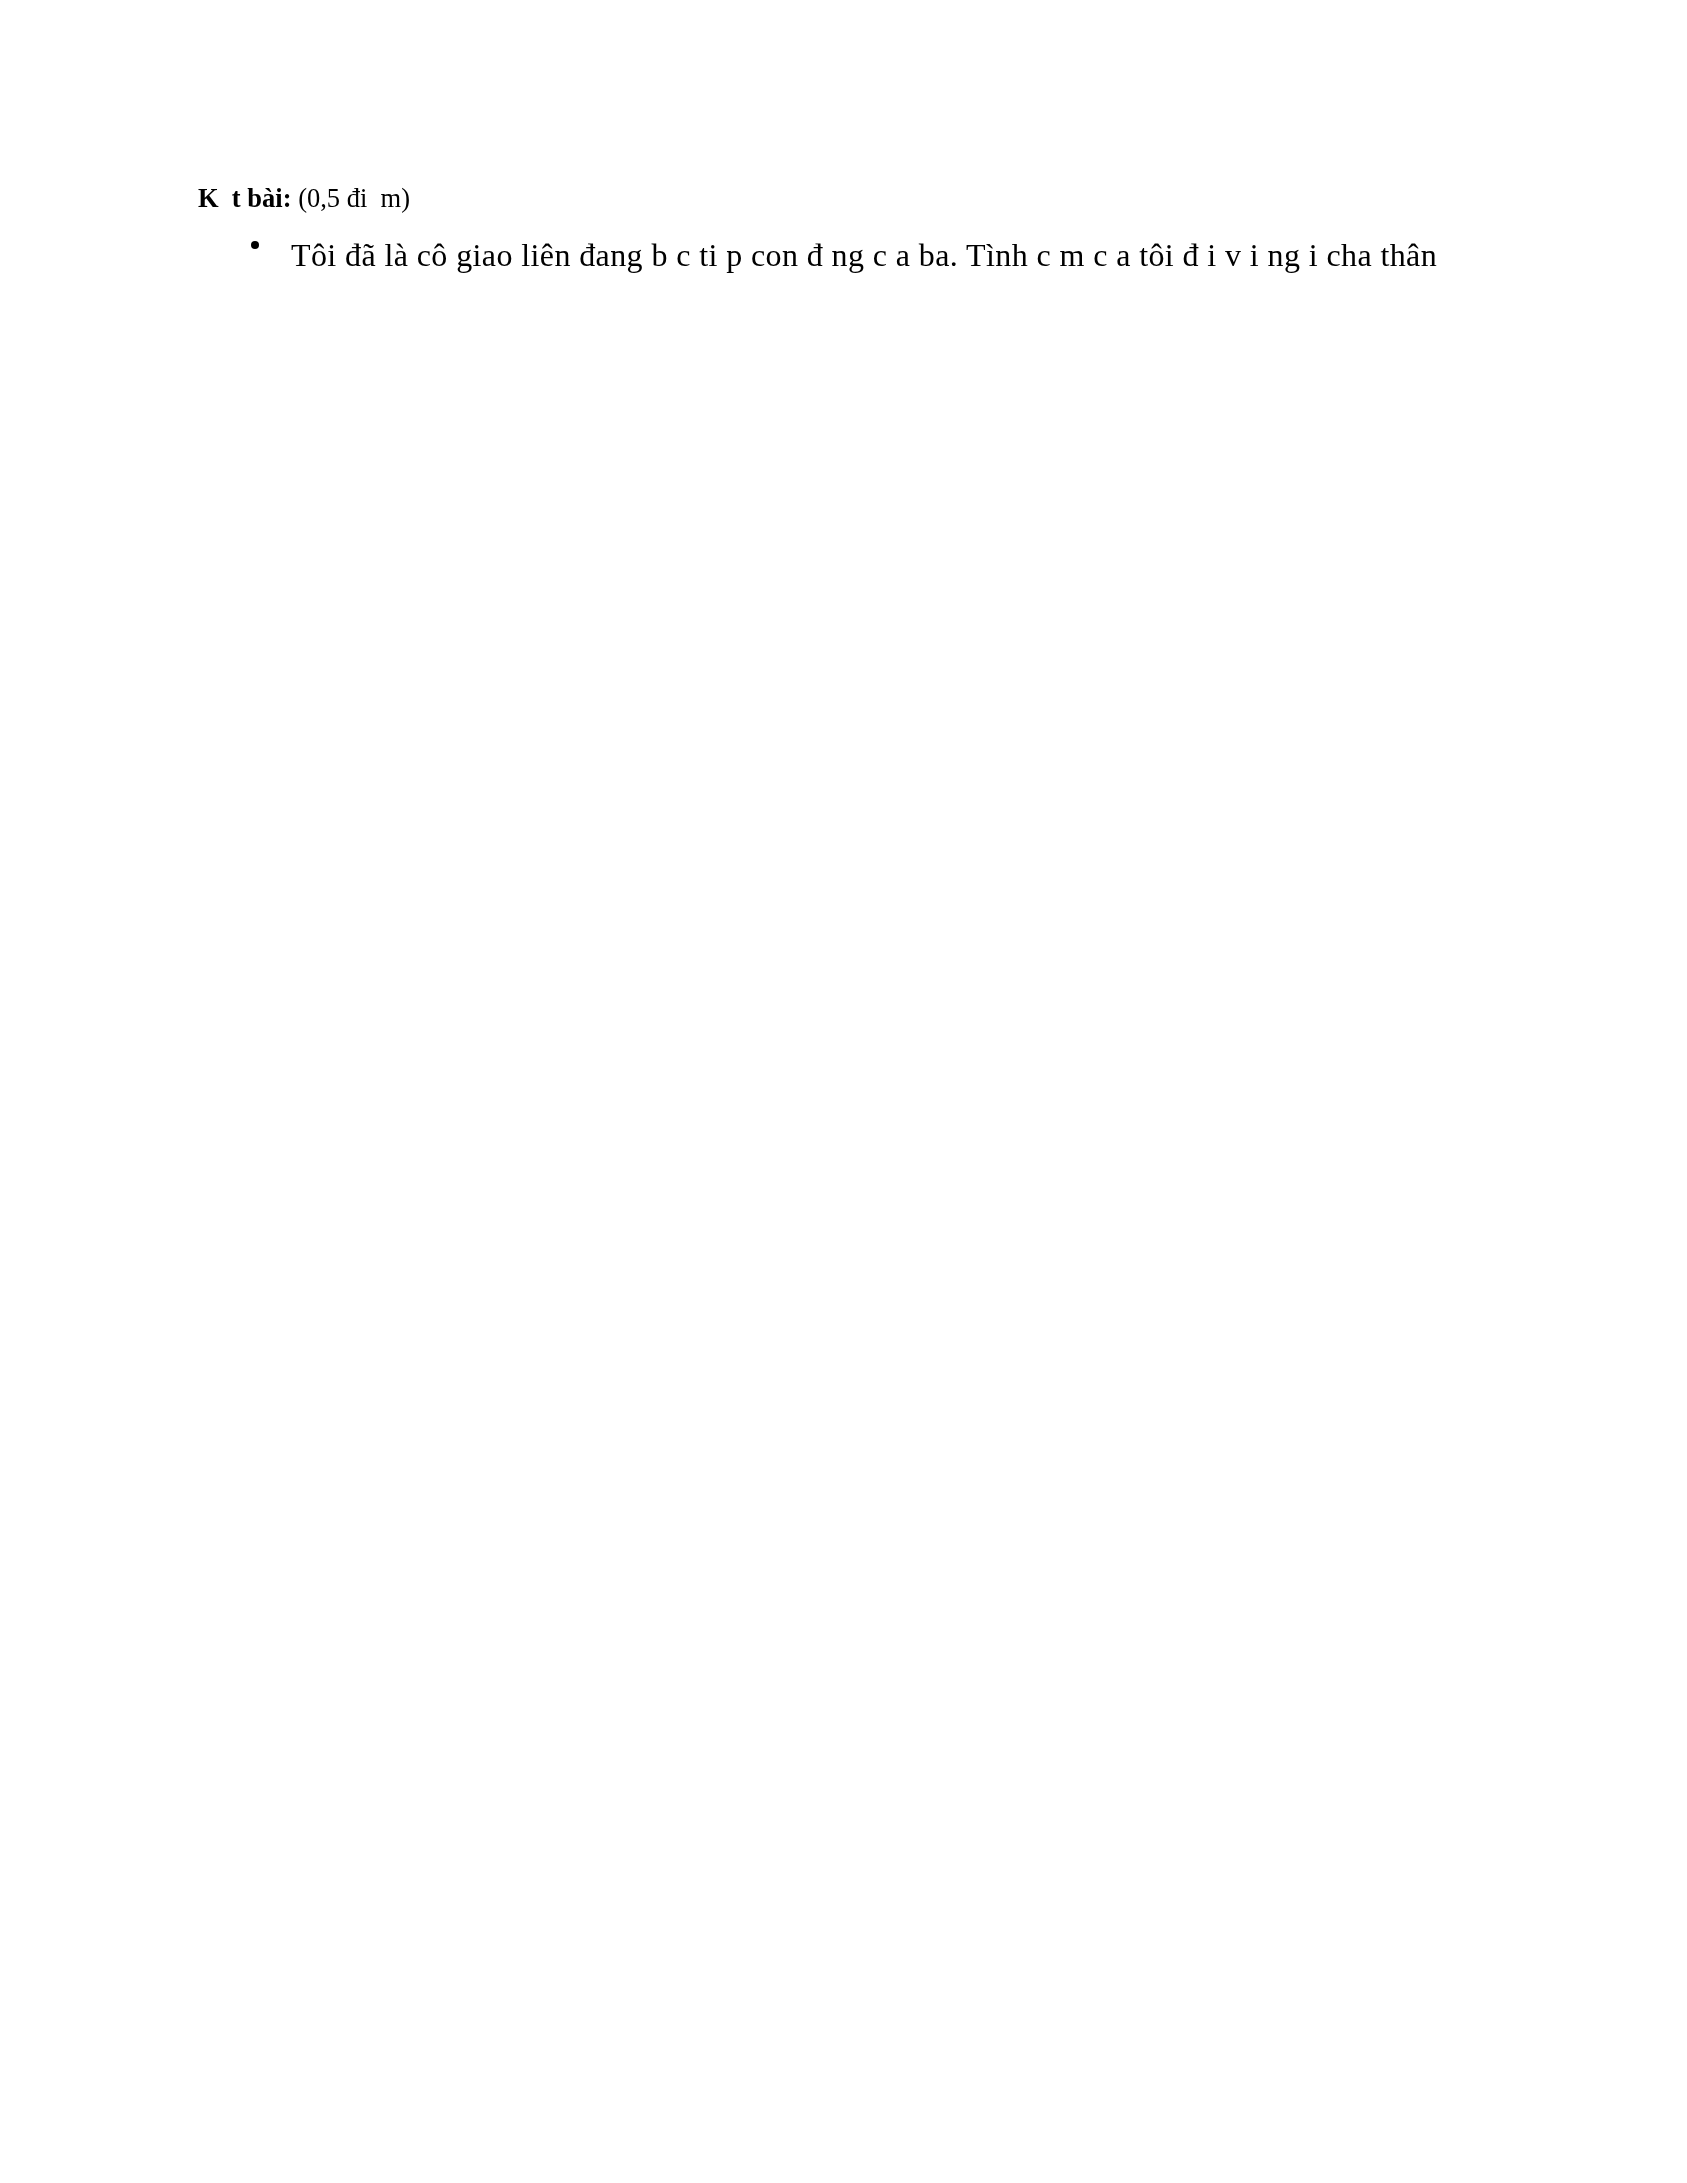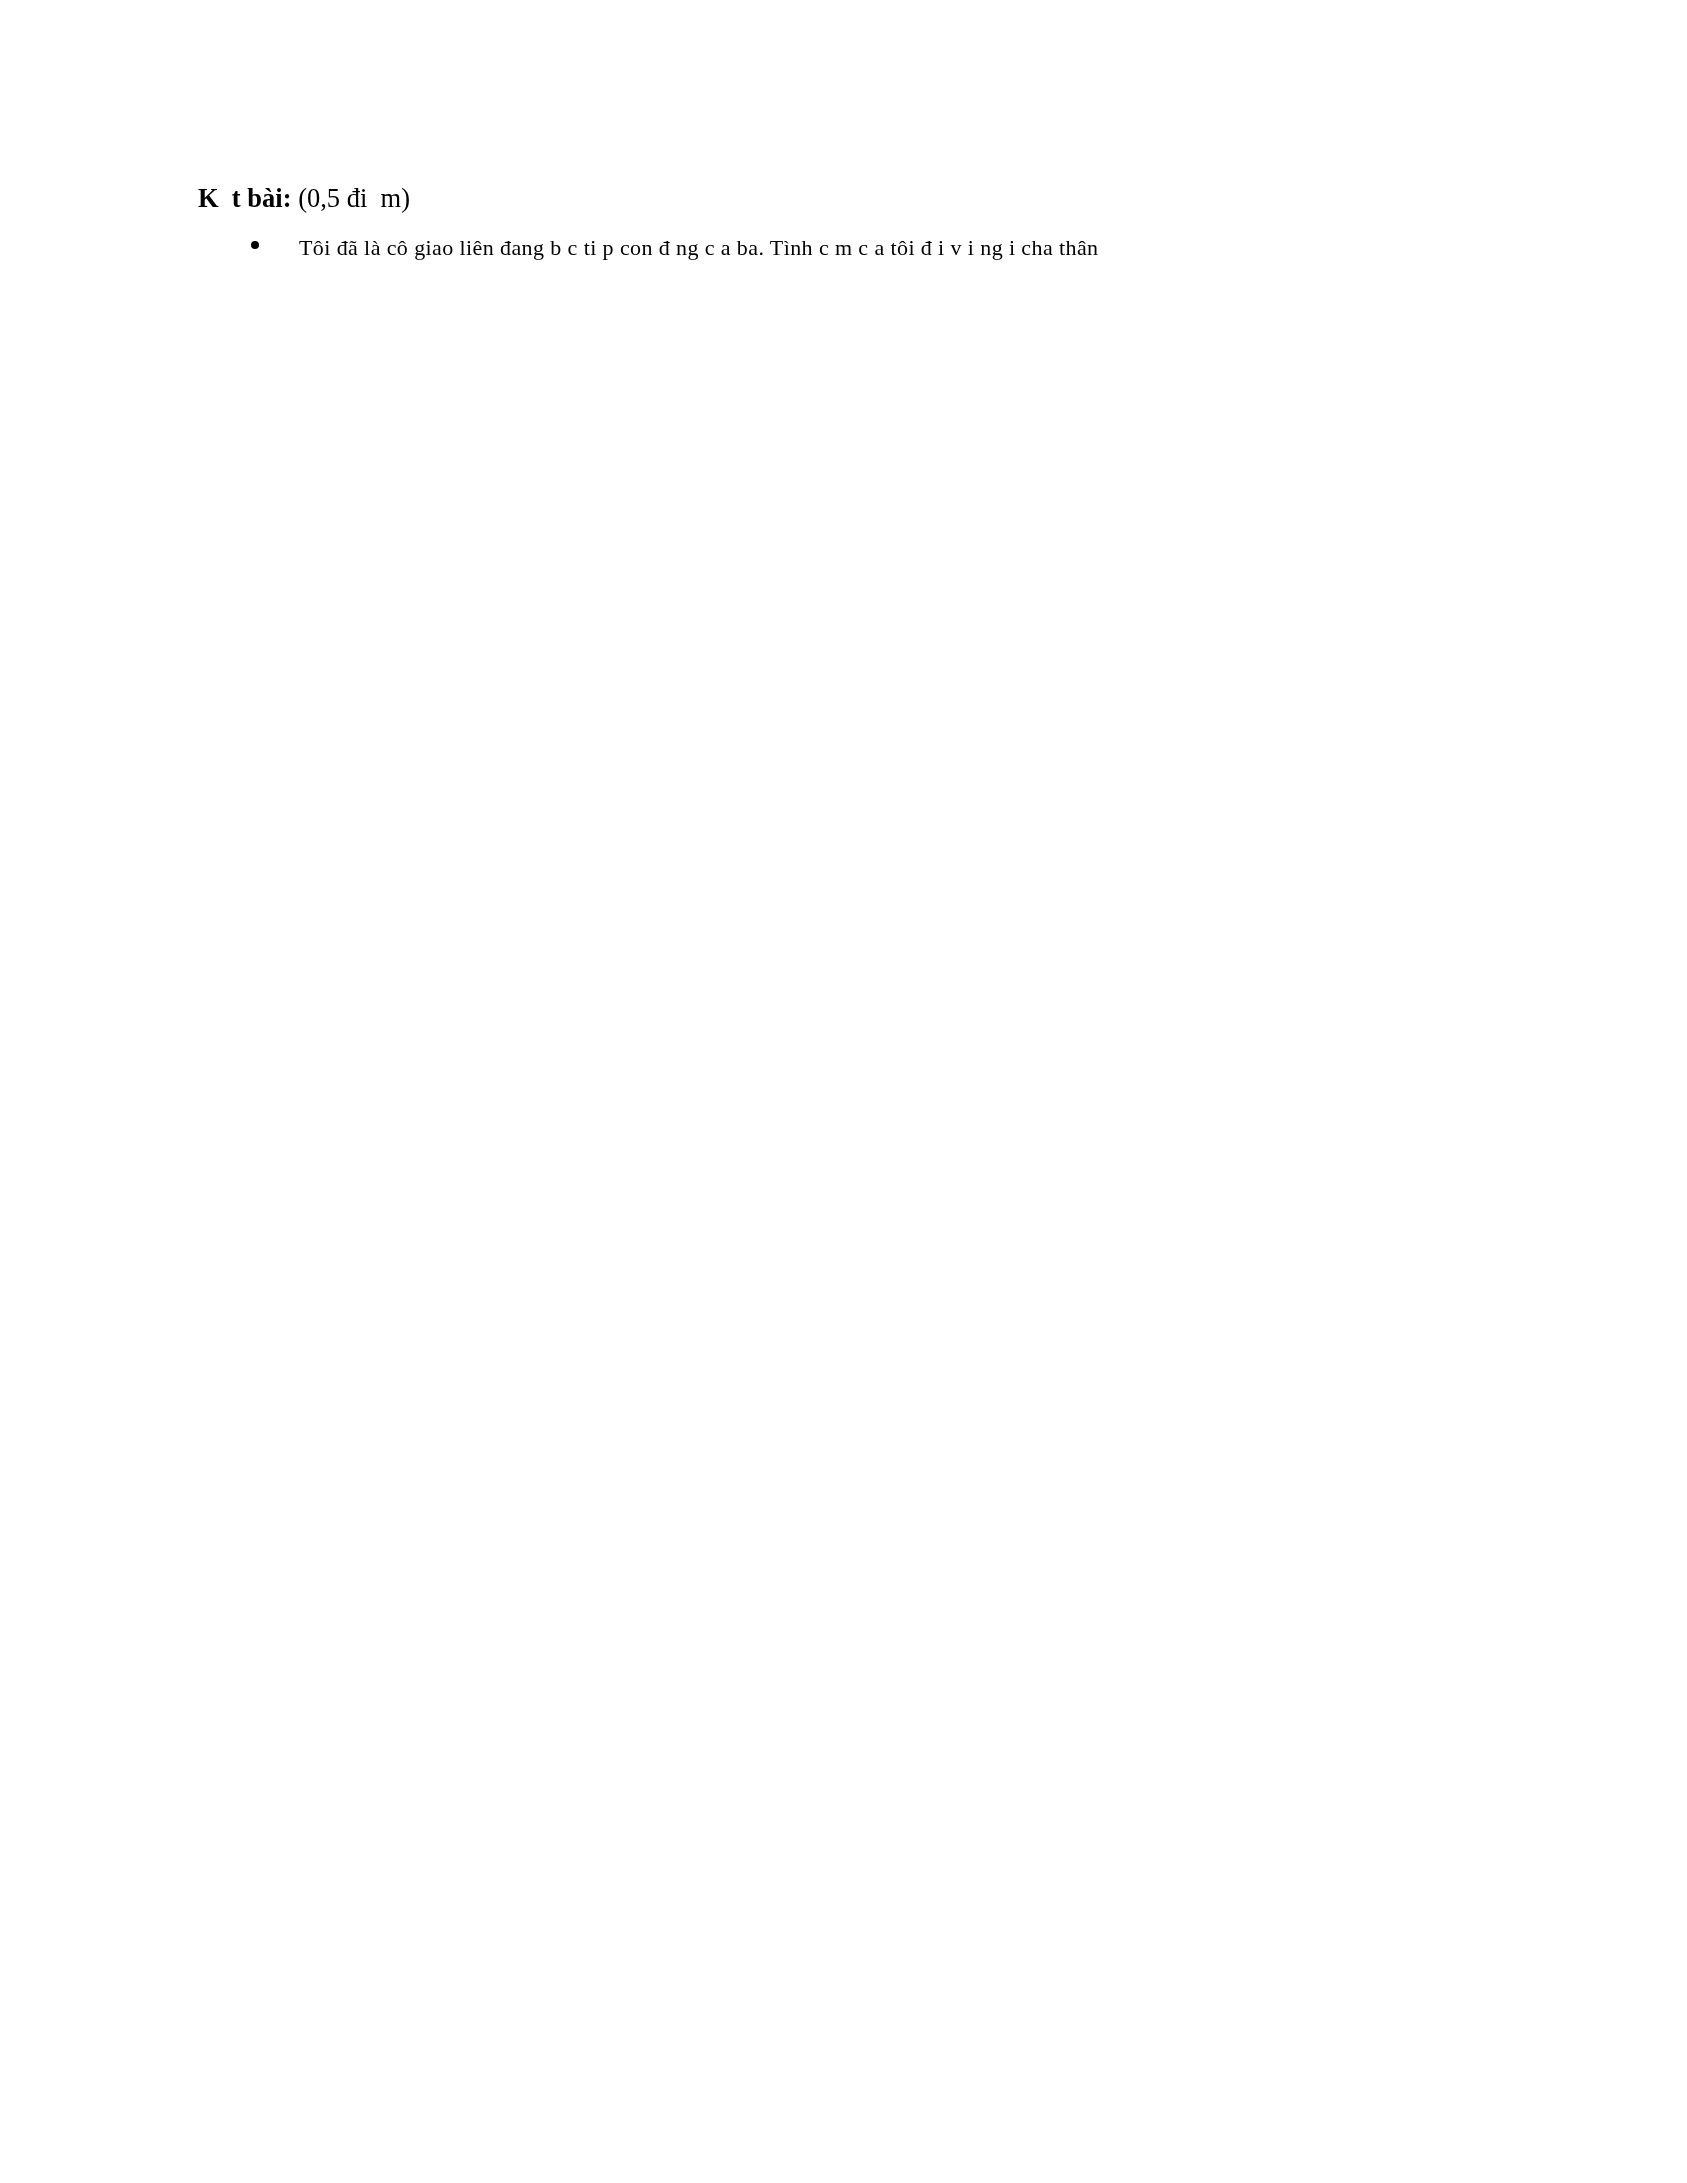--- a/index.html
+++ b/index.html
@@ -61,23 +61,23 @@
     left: 53px;
     top: 9.3px;
     width: 8px;
     height: 8px;
     background: #000000;
     border-radius: 50%;
   }
 
   .bullet-text {
     display: block;
-    margin: 8px;
+    margin: 0;
     padding-left: 0;
-    font-size: 22px;
+    font-size: 32px;
     line-height: 1.45;
     text-align: justify;
     text-indent: 93px;
   }
 
   .bullet-text .ln2 {
     display: block;
     text-indent: 0;
     margin-left: 40px;
     margin-top: 2.6px;

